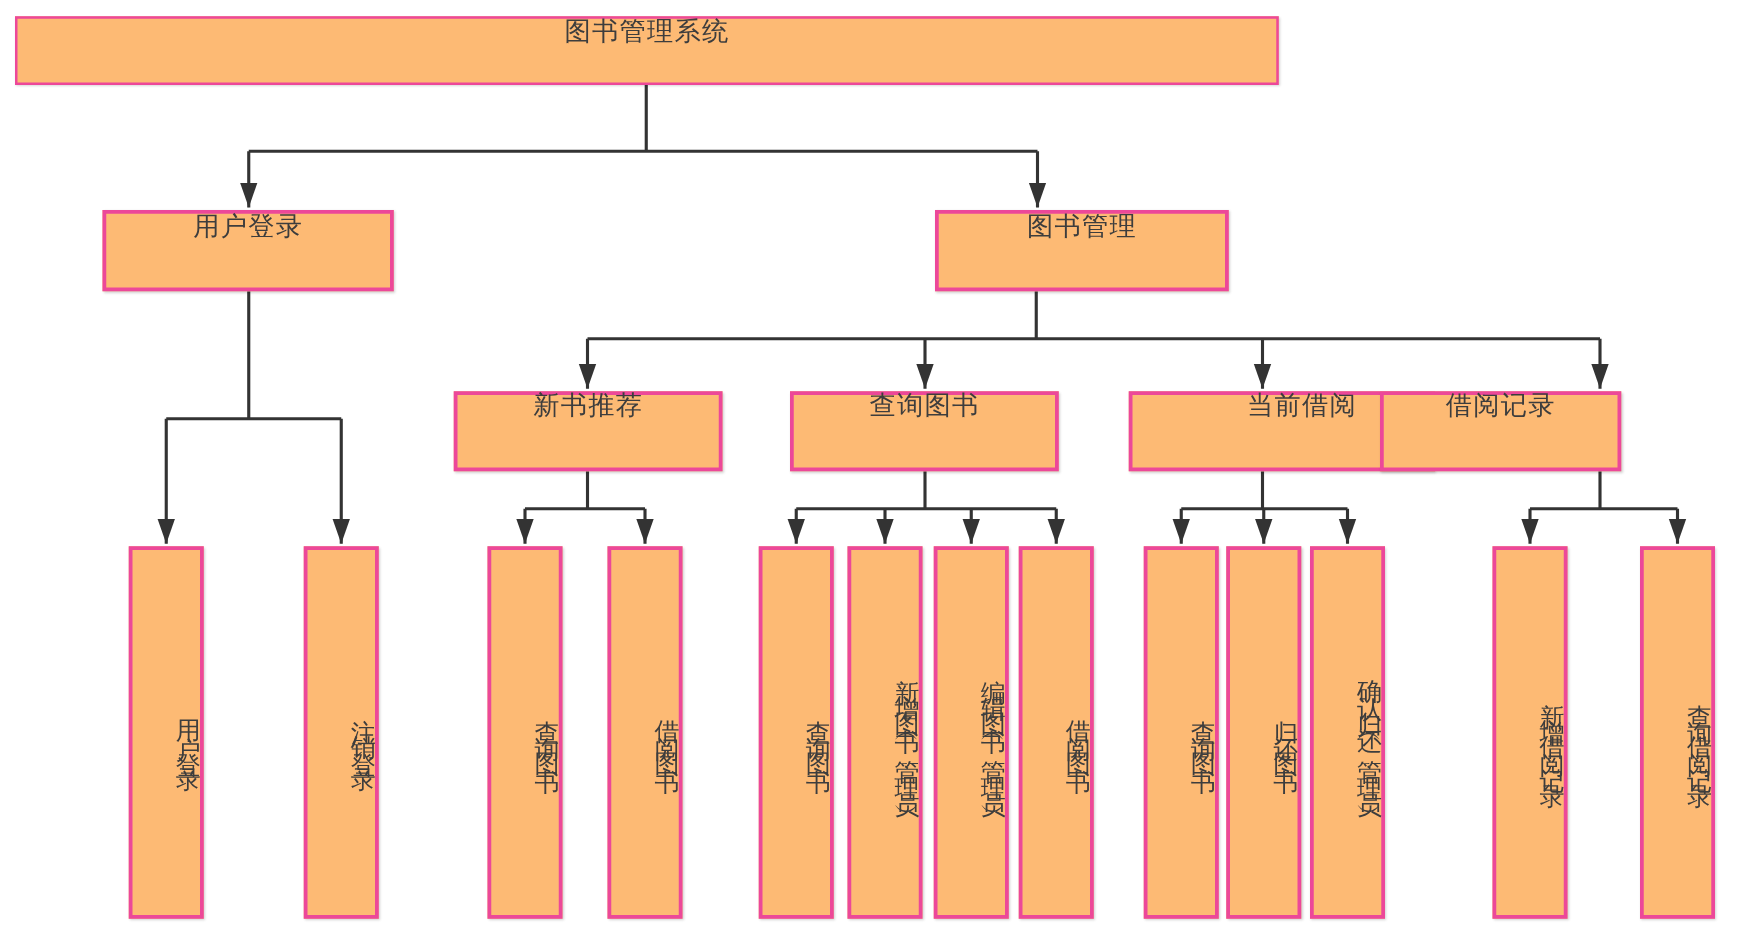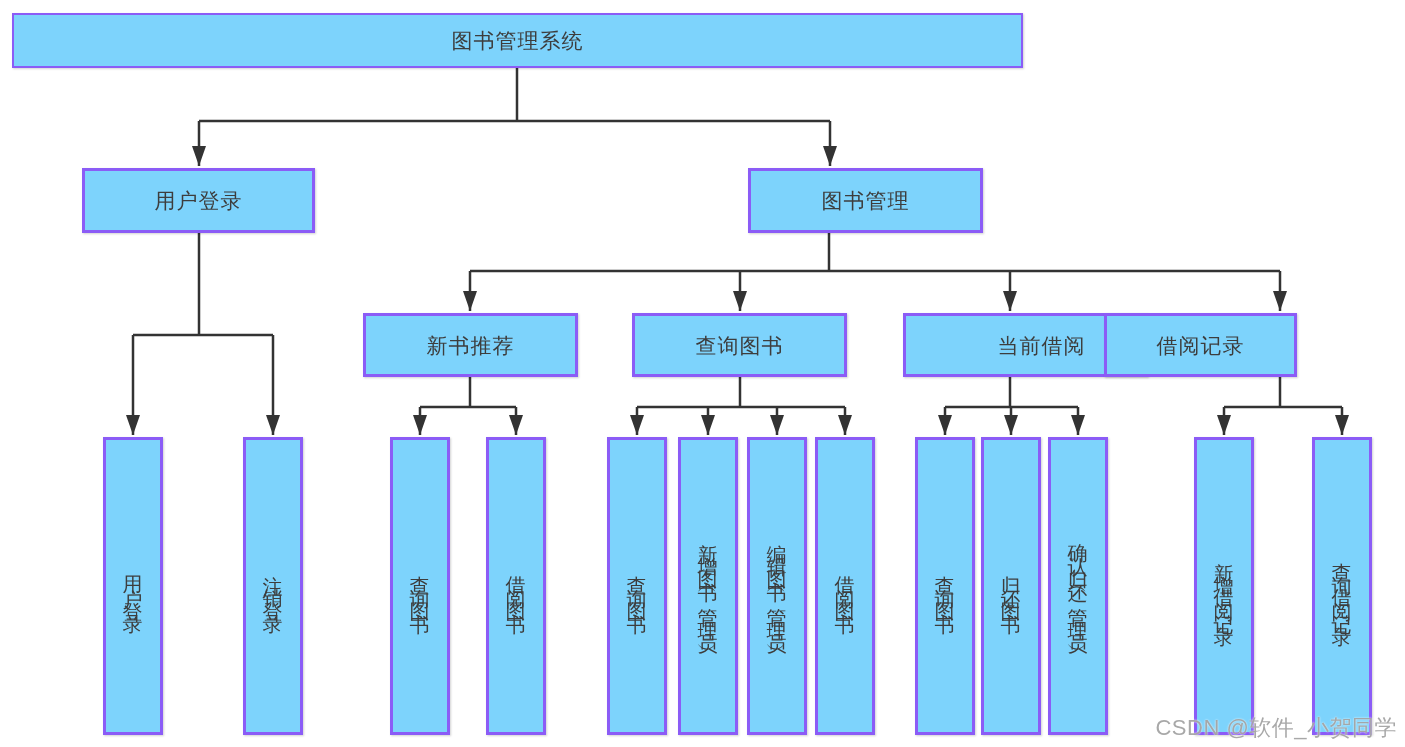--- a/index.html
+++ b/index.html
@@ -7,39 +7,39 @@
     position:relative;
     width:1405px;height:747px;
     background:#ffffff;
     font-family:"Liberation Sans","DejaVu Sans",sans-serif;
     overflow:hidden;
   }
   #wires{position:absolute;left:0;top:0;width:1405px;height:747px;z-index:1;}
   .node{
     position:absolute;
     box-sizing:border-box;
-    background:#7dd3fc;
-    border:3px solid #8b5cf6;
+    background:#fdba74;
+    border:3px solid #ec4899;
     color:#3d3d3d;
-    display:flex;align-items:center;justify-content:center;
+    display:flex;align-items:flex-start;justify-content:center;
     z-index:2;
     box-shadow:1px 1px 2px rgba(0,0,0,0.18);
     line-height:1;
   }
   .hbox{font-size:21px;letter-spacing:1px;}
   .vbox{
     writing-mode:vertical-rl;
     text-orientation:mixed;
     font-size:20px;
     letter-spacing:13px;
     width:60px;top:437px;height:298px;
   }
   .root{left:12px;top:13px;width:1011px;height:55px;border-width:2.5px;}
   .lvl2{top:168px;height:65px;}
-  .lvl3{top:313px;height:64px;}
+  .lvl3{top:313px;height:64px;font-family:Liberation Mono, monospace;}
   #n-user-login{left:82px;width:233px;}
   #n-book-mgmt{left:748px;width:235px;}
   #n-new-book-rec{left:363px;width:215px;}
   #n-book-borrow{left:632px;width:215px;}
   #n-current-borrow{left:903px;width:245px;padding-left:32px;}
   #n-borrow-records{left:1104px;width:193px;}
   #l-user-login{left:103px;}
   #l-logout{left:243px;}
   #l-nbr-query{left:390px;}
   #l-nbr-borrow{left:486px;}
@@ -174,15 +174,14 @@
   <div class="node vbox" id="l-cb-confirm">
     <span>确认归还（管理员）</span>
   </div>
   <div class="node vbox" id="l-br-add">
     <span>新增借阅记录</span>
   </div>
   <div class="node vbox" id="l-br-query">
     <span>查询借阅记录</span>
   </div>
 
-  <div id="watermark">CSDN @软件_小贺同学</div>
 
 </div>
 
 </body></html>

